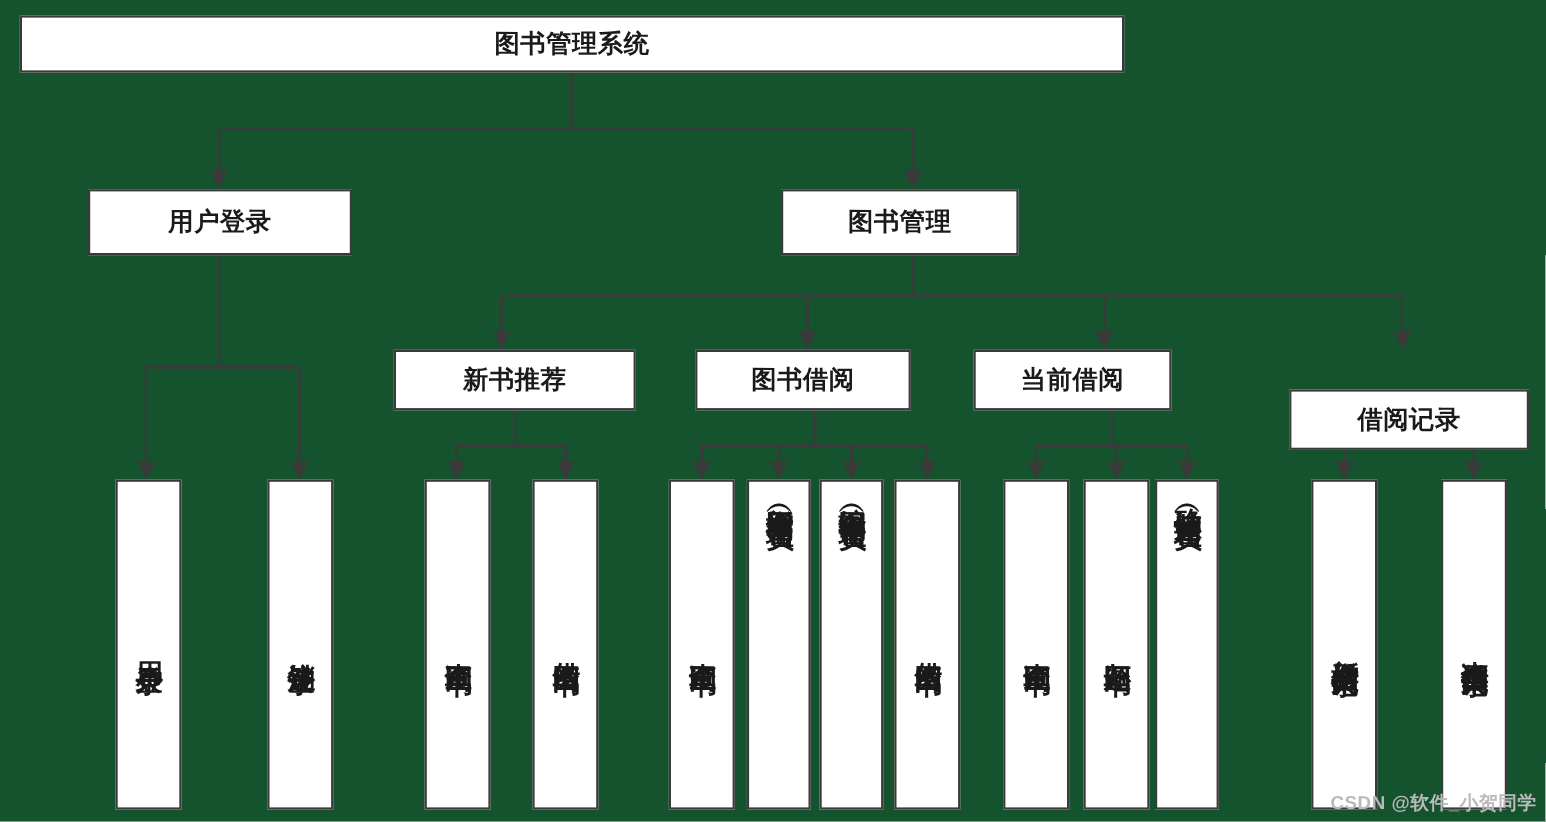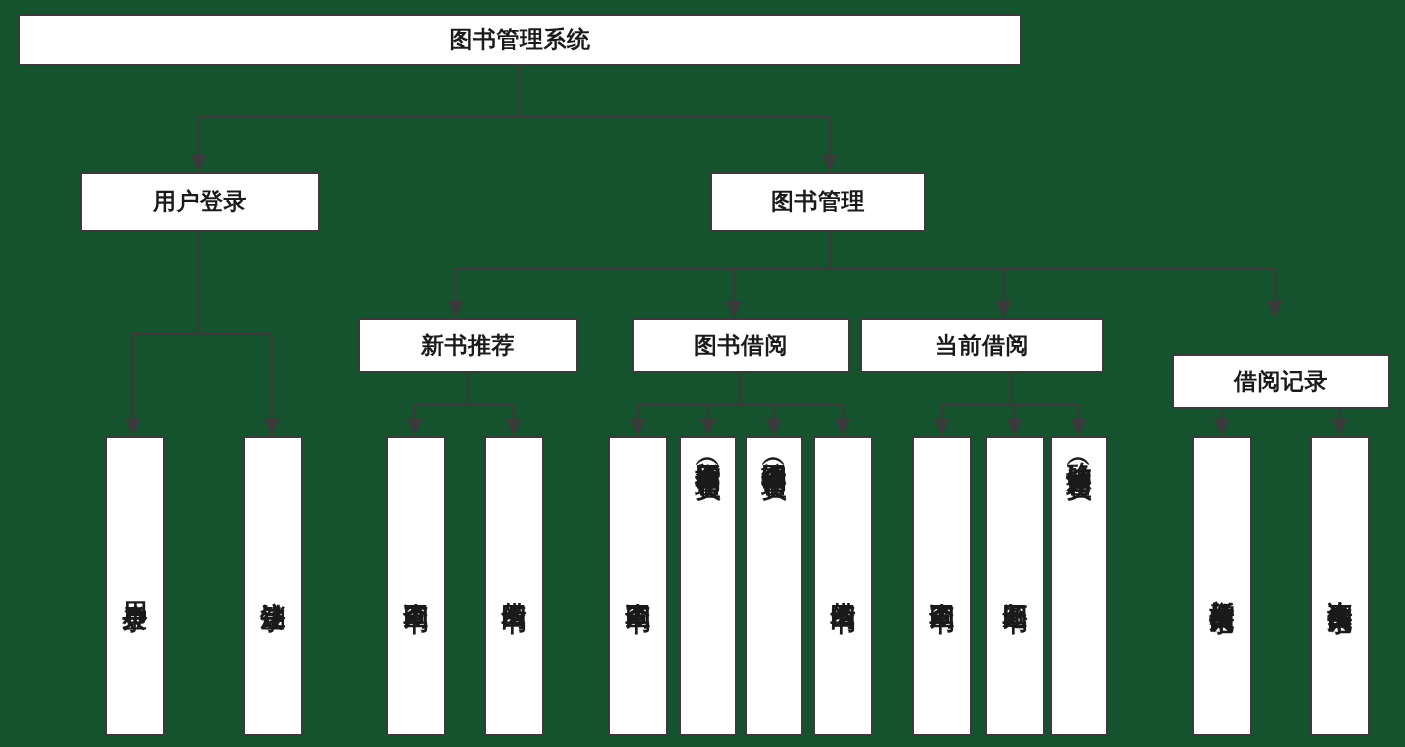--- a/index.html
+++ b/index.html
@@ -149,24 +149,24 @@
       </div>
       <div class="node horiz" style="left: 80px; top: 172px; width: 240px; height: 60px; border-color: rgb(58, 58, 58); background: rgb(255, 255, 255); color: rgb(26, 26, 26);">
         <span class="node-label">用户登录</span>
       </div>
       <div class="node horiz" style="left: 710px; top: 172px; width: 216px; height: 60px; border-color: rgb(58, 58, 58); background: rgb(255, 255, 255); color: rgb(26, 26, 26);">
         <span class="node-label">图书管理</span>
       </div>
       <div class="node horiz" style="left: 358px; top: 318px; width: 220px; height: 55px; border-color: rgb(58, 58, 58); background: rgb(255, 255, 255); color: rgb(26, 26, 26);">
         <span class="node-label">新书推荐</span>
       </div>
-      <div class="node horiz" style="left: 632px; top: 318px; width: 218px; height: 55px; border-color: rgb(58, 58, 58); background: rgb(255, 255, 255); color: rgb(26, 26, 26);">
+      <div class="node horiz" style="left: 632px; top: 318px; width: 196px; height: 55px; border-color: rgb(58, 58, 58); background: rgb(255, 255, 255); color: rgb(26, 26, 26);">
         <span class="node-label">图书借阅</span>
       </div>
-      <div class="node horiz" style="left: 860px; top: 318px; width: 244px; height: 55px; border-color: rgb(58, 58, 58); background: rgb(255, 255, 255); color: rgb(26, 26, 26);">
+      <div class="node horiz" style="left: 885px; top: 318px; width: 180px; height: 55px; border-color: rgb(58, 58, 58); background: rgb(255, 255, 255); color: rgb(26, 26, 26);">
         <span class="node-label">当前借阅</span>
       </div>
       <div class="node horiz" style="left: 1172px; top: 318px; width: 218px; height: 55px; border-color: rgb(58, 58, 58); background: rgb(255, 255, 255); color: rgb(26, 26, 26); margin-top: 36px;">
         <span class="node-label">借阅记录</span>
       </div>
       <div class="node vert mid" style="left: 105px; top: 436px; width: 60px; height: 300px; border-color: rgb(58, 58, 58); background: rgb(255, 255, 255); color: rgb(26, 26, 26);">
         <span class="node-label">用户登录</span>
       </div>
       <div class="node vert mid" style="left: 243px; top: 436px; width: 60px; height: 300px; border-color: rgb(58, 58, 58); background: rgb(255, 255, 255); color: rgb(26, 26, 26);">
         <span class="node-label">注销登录</span>
@@ -199,13 +199,14 @@
         <span class="node-label">确认归还（管理员）</span>
       </div>
       <div class="node vert mid" style="left: 1192px; top: 436px; width: 60px; height: 300px; border-color: rgb(58, 58, 58); background: rgb(255, 255, 255); color: rgb(26, 26, 26);">
         <span class="node-label">新增借阅记录</span>
       </div>
       <div class="node vert mid" style="left: 1310px; top: 436px; width: 60px; height: 300px; border-color: rgb(58, 58, 58); background: rgb(255, 255, 255); color: rgb(26, 26, 26);">
         <span class="node-label">查询借阅记录</span>
       </div>
     </div>
 
+  <div id="watermark">CSDN @软件_小贺同学</div>
 </div>
 
 </body></html>

